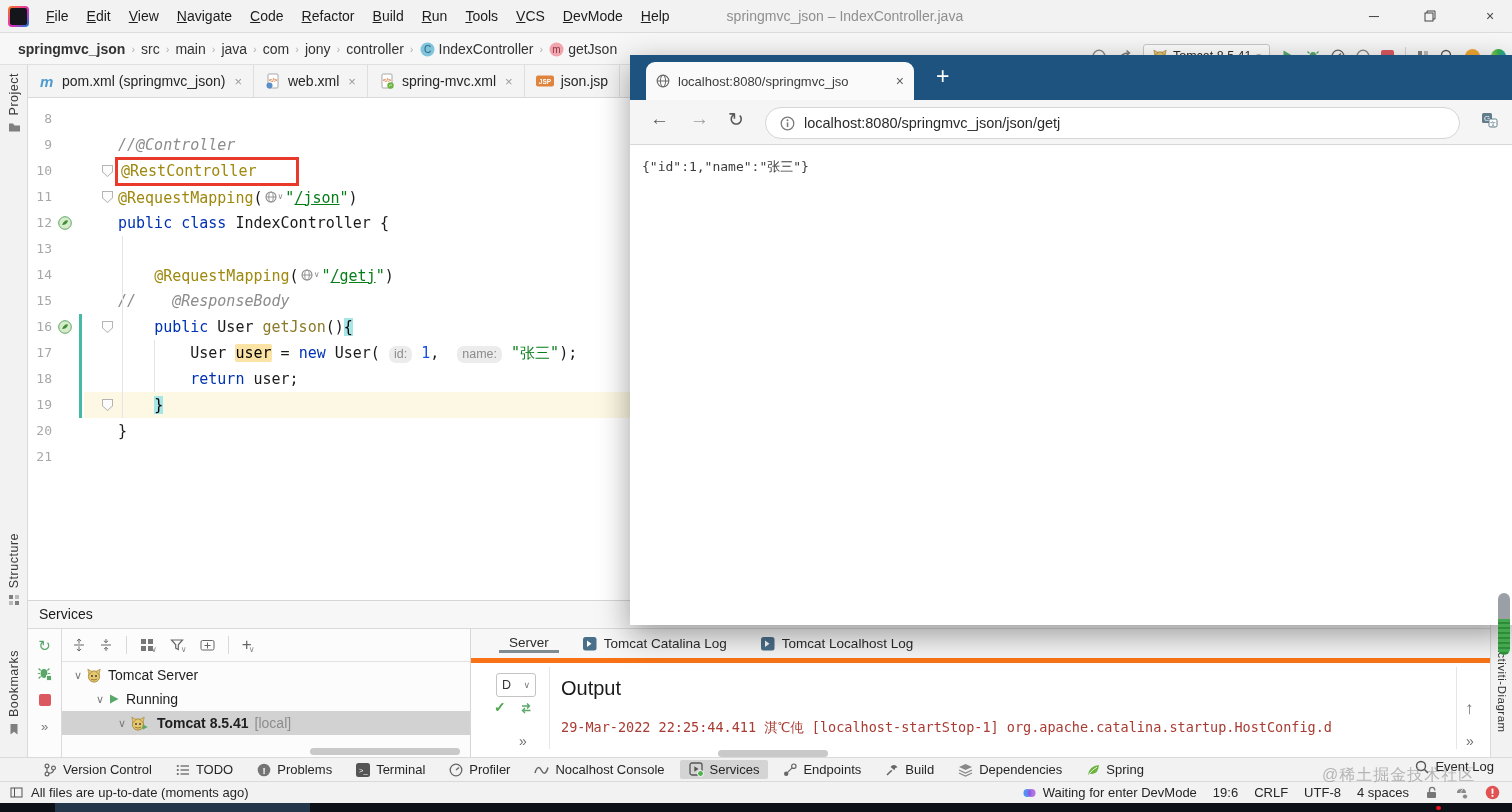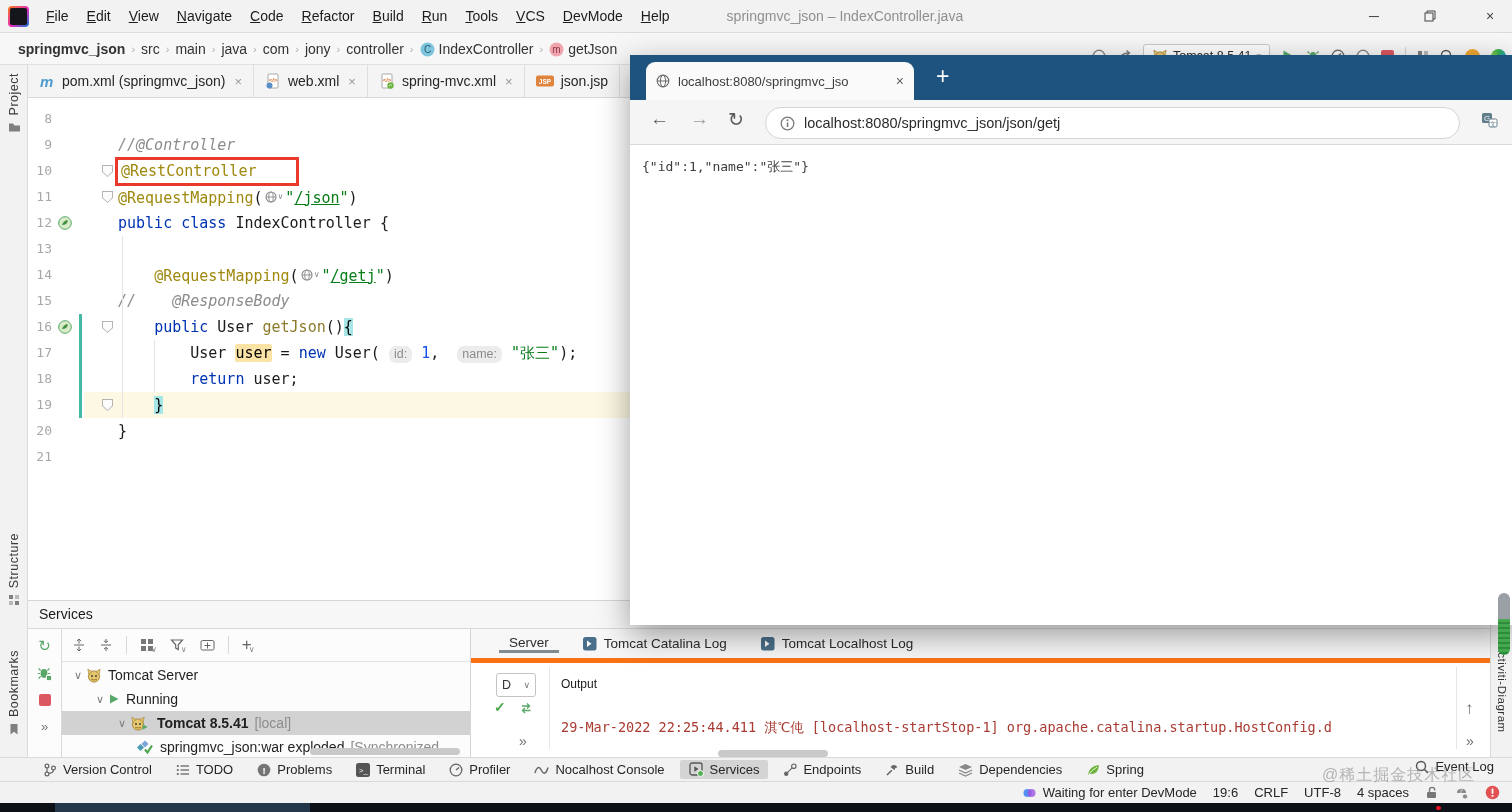--- a/index.html
+++ b/index.html
@@ -106,21 +106,21 @@
 
   
   #rpane { position:absolute; left:443px; top:28px; width:1019px; height:129px; background:#fff;}
   #rtabs { position:absolute; left:0; top:0; width:100%; height:34px; background:#f7f7f7;
            border-bottom:5px solid #f97316; display:flex; align-items:center; gap:14px; padding-left:28px; font-size:13.5px; color:#2b2b2b;}
   .rtab { display:flex; align-items:center; gap:7px; padding:0 10px; }
   .rtab.sel { border-bottom:3px solid #7f8b91; }
   #combo { position:absolute; left:25px; top:44px; width:40px; height:24px; border:1px solid #c4c4c4;
            background:#fff; border-radius:3px; font-size:12.5px; color:#333; display:flex; align-items:center;
            justify-content:space-between; padding:0 5px; overflow:hidden;}
-  #outlabel { position:absolute; left:90px; top:48px; font-size:12px; color:#1a1a1a; }
+  #outlabel { position:absolute; left:90px; top:48px; font-size:20px; color:#1a1a1a; }
   #gutline { position:absolute; left:78px; top:38px; width:1px; height:82px; background:#e6e6e6;}
   #logline { position:absolute; left:90px; top:74px; font-family:"DejaVu Sans Mono",monospace; font-size:13.5px;
              color:#a93b32; white-space:nowrap; width:900px; overflow:hidden;margin-top:16px;}
   .rgut { position:absolute; font-size:14px; color:#6e6e6e; }
   #rline { position:absolute; left:985px; top:38px; width:1px; height:82px; background:#e6e6e6;}
   .out-hthumb { position:absolute; left:247px; top:121px; width:110px; height:7px; background:#c9c9c9; border-radius:4px;}
 
   
   #stripe-right { position:absolute; left:1490px; top:625px; width:22px; height:132px; background:#f2f2f2;
                   border-left:1px solid #d9d9d9; z-index:3; display:flex; justify-content:center; padding-top:6px;}
@@ -538,34 +538,20 @@
             </span>
             <span class="icon" style="margin-left:-7px;margin-top:7px;transform:scale(.6);">
               <svg width="12" height="12" viewBox="0 0 12 12">
                 <path d="M2 1.5 L10.5 6 2 10.5z" fill="#59a869"></path>
               </svg>
             </span>
           </span>
           <span class="lbl"><b>Tomcat 8.5.41</b></span>
           <span class="tsuffix">[local]</span>
         </div>
-        <div class="trow">
-          <span style="width:74px;flex:none;"></span>
-          <span class="ticon">
-            <span class="icon">
-              <svg width="18" height="16" viewBox="0 0 18 16">
-                <rect x="2" y="6" width="5" height="5" transform="rotate(45 4.5 8.5)" fill="#4a9bb5"></rect>
-                <rect x="6.5" y="2.5" width="5" height="5" transform="rotate(45 9 5)" fill="#7aa7d6"></rect>
-                <path d="M9 10.5 l2.5 3 L16 6.5" stroke="#4ca64c" stroke-width="2.2" fill="none"></path>
-              </svg>
-            </span>
-          </span>
-          <span class="lbl">springmvc_json:war exploded</span>
-          <span class="tsuffix">[Synchronized</span>
-        </div>
       </div>
     <div class="tree-hthumb"></div>
     <div id="splitter"></div>
 
     <div id="rpane">
       <div id="rtabs">
           <div class="rtab sel">
             <span>Server</span>
           </div>
           <div class="rtab">
@@ -724,20 +710,29 @@
     <span class="icon">
         <svg width="14" height="14" viewBox="0 0 14 14">
           <circle cx="6" cy="6" r="4.5" fill="none" stroke="#555" stroke-width="1.4"></circle>
           <line x1="9.5" y1="9.5" x2="13" y2="13" stroke="#555" stroke-width="1.6"></line>
         </svg>
       </span>
     <span>Event Log</span>
   </div>
 
   <div id="statusbar">
+    <div id="sb-left">
+      <span class="icon">
+          <svg width="13" height="13" viewBox="0 0 13 13">
+            <rect x="1" y="2" width="11" height="9" fill="none" stroke="#555"></rect>
+            <line x1="4.5" y1="2" x2="4.5" y2="11" stroke="#555"></line>
+          </svg>
+        </span>
+      <span>All files are up-to-date (moments ago)</span>
+    </div>
     <div id="sb-right">
       <span class="sbitem">
         <span class="icon">
             <svg width="15" height="14" viewBox="0 0 15 14">
               <circle cx="5.5" cy="7" r="4" fill="#4285f4" opacity=".9"></circle>
               <circle cx="9.5" cy="7" r="4" fill="#9b51e0" opacity=".8"></circle>
             </svg>
           </span>
         <span>Waiting for enter DevMode</span>
       </span>

